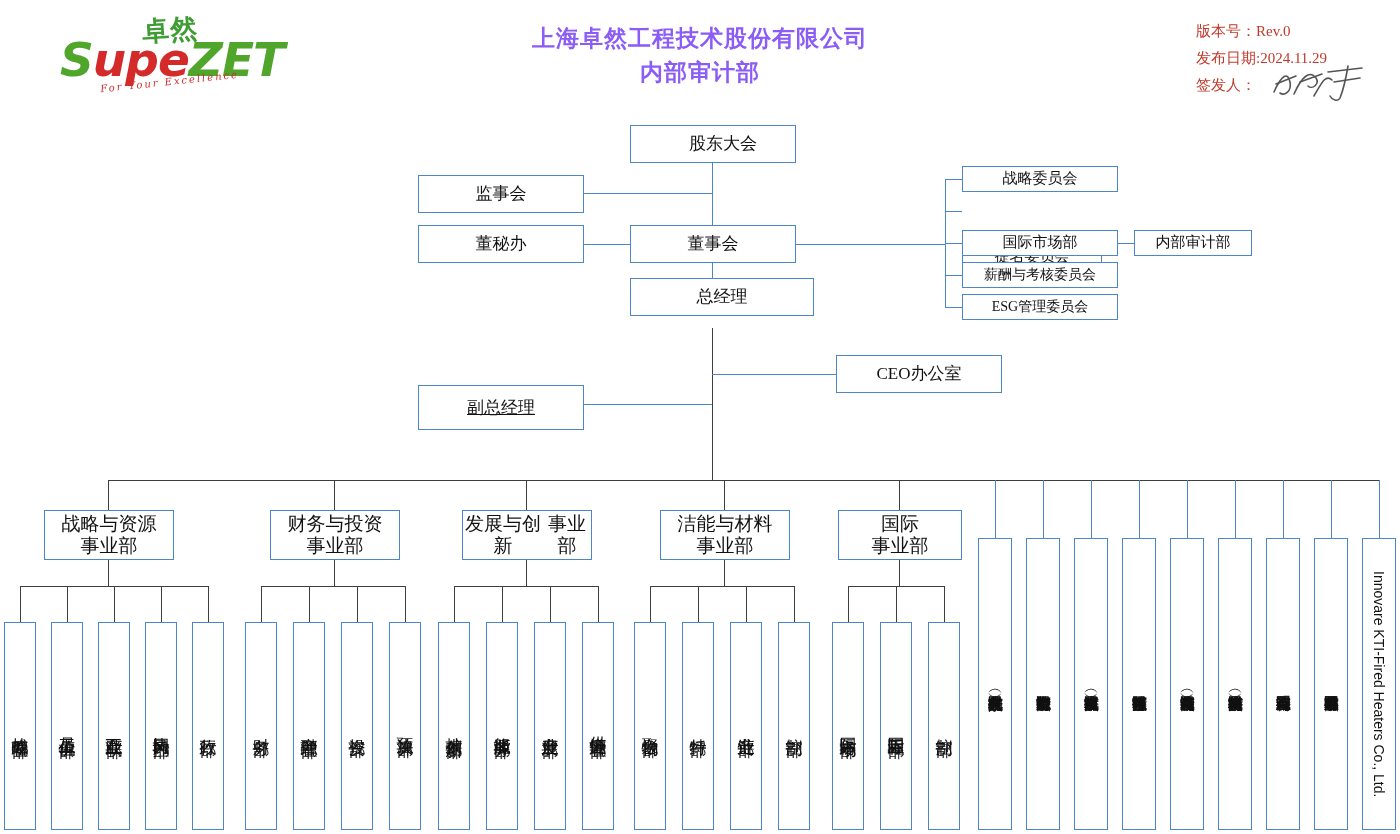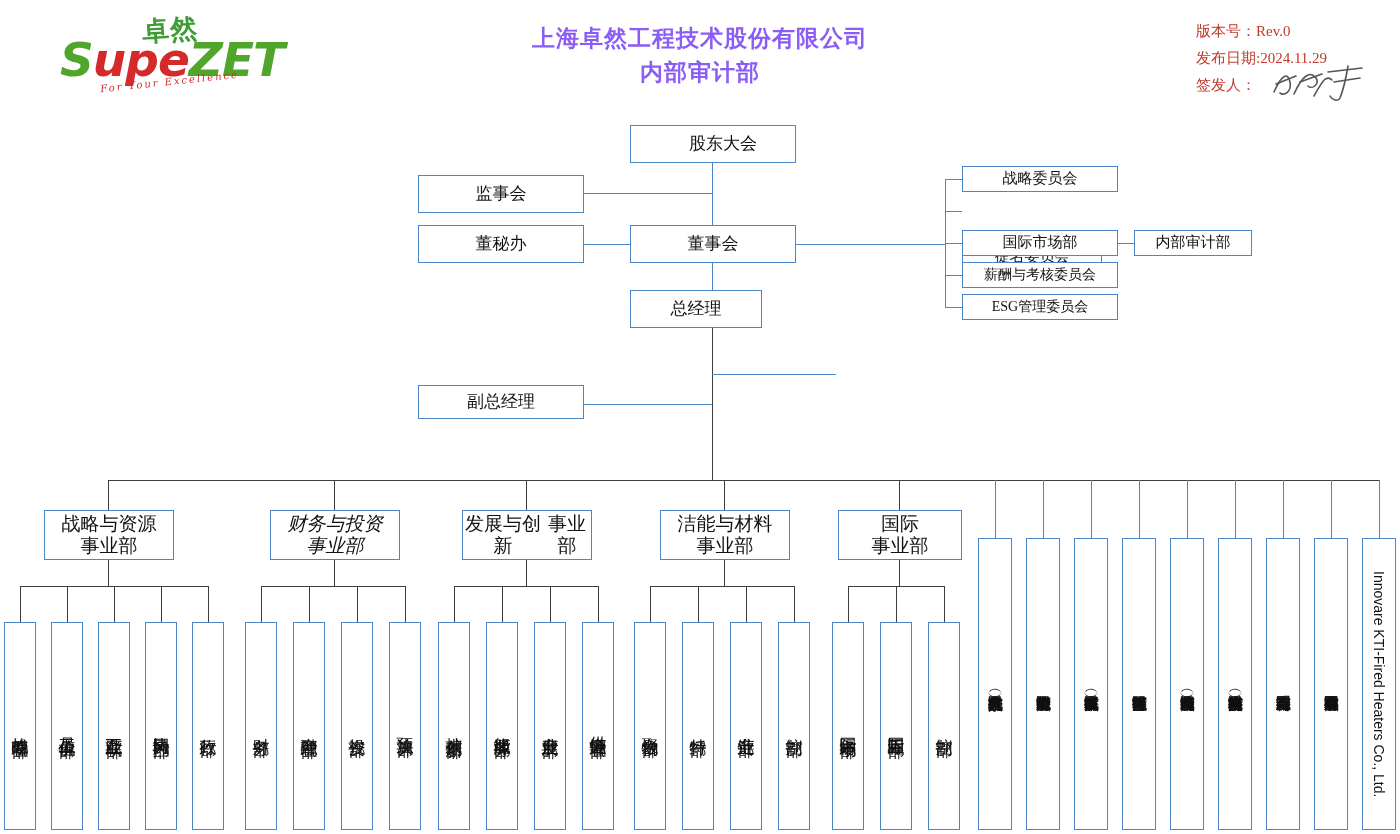--- a/index.html
+++ b/index.html
@@ -132,26 +132,29 @@
   </div>
 
   <div class="box h-box" style="left:630px;top:225px;width:166px;height:38px;">
     <span class="t">董事会</span>
   </div>
 
   <div class="box h-box" style="left:418px;top:225px;width:166px;height:38px;">
     <span class="t">董秘办</span>
   </div>
 
-  <div class="box h-box" style="left:630px;top:290px;width:132px;height:38px;">
+  <div class="box h-box" style="left:630px;top:278px;width:184px;height:38px;">
     <span class="t">总经理</span>
   </div>
 
-
-  <div class="box h-box" style="left:418px;top:385px;width:166px;height:34px;">
+  <div class="box h-box" style="left:836px;top:355px;width:166px;height:38px;">
+    <span class="t">CEO办公室</span>
+  </div>
+
+  <div class="box h-box" style="left:418px;top:385px;width:166px;height:45px;text-decoration:underline;">
     <span class="t">副总经理</span>
   </div>
 
   <div class="box c-box" style="left:962px;top:166px;width:156px;height:26px;">
     <span class="t">战略委员会</span>
   </div>
   <div class="box c-box" style="left:962px;top:208px;width:140px;height:26px;margin-top:36px;">
     <span class="t">提名委员会</span>
   </div>
   <div class="box c-box" style="left:962px;top:230px;width:156px;height:26px;">
@@ -164,21 +167,21 @@
     <span class="t">ESG管理委员会</span>
   </div>
   <div class="box c-box" style="left:1134px;top:230px;width:118px;height:26px;">
     <span class="t">内部审计部</span>
   </div>
 
   <div class="box div-box" style="left:44px;top:510px;width:130px;height:50px;flex-direction:column;">
     <span class="t">战略与资源</span>
     <span class="t">事业部</span>
   </div>
-  <div class="box div-box" style="left:270px;top:510px;width:130px;height:50px;flex-direction:column;font-style:italic;">
+  <div class="box div-box" style="left:270px;top:510px;width:130px;height:50px;flex-direction:column;">
     <span class="t">财务与投资</span>
     <span class="t">事业部</span>
   </div>
   <div class="box div-box" style="left:462px;top:510px;width:130px;height:50px;flex-direction:row;">
     <span class="t">发展与创新</span>
     <span class="t">事业部</span>
   </div>
   <div class="box div-box" style="left:660px;top:510px;width:130px;height:50px;flex-direction:column;">
     <span class="t">洁能与材料</span>
     <span class="t">事业部</span>

